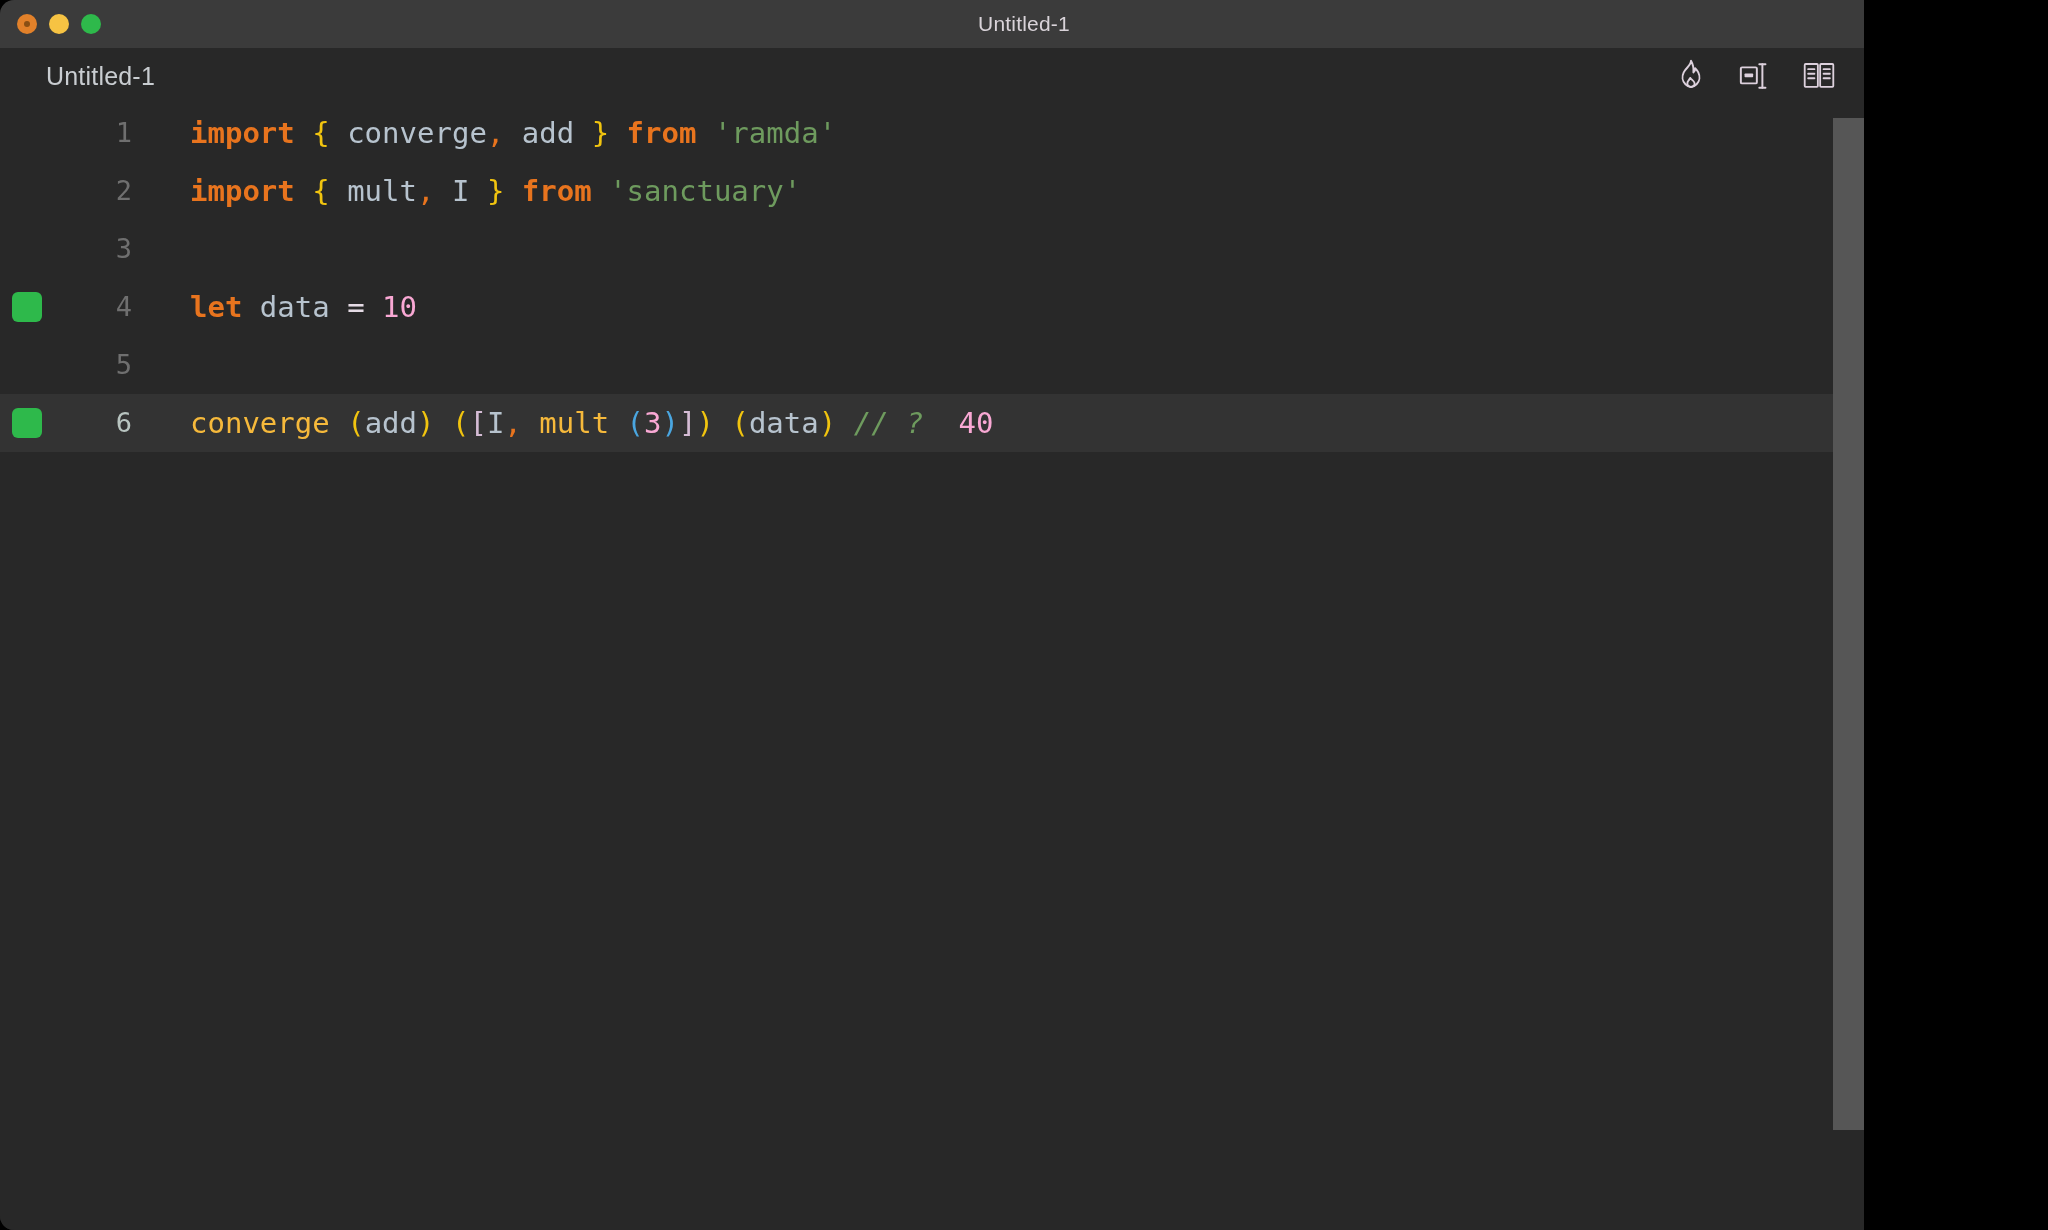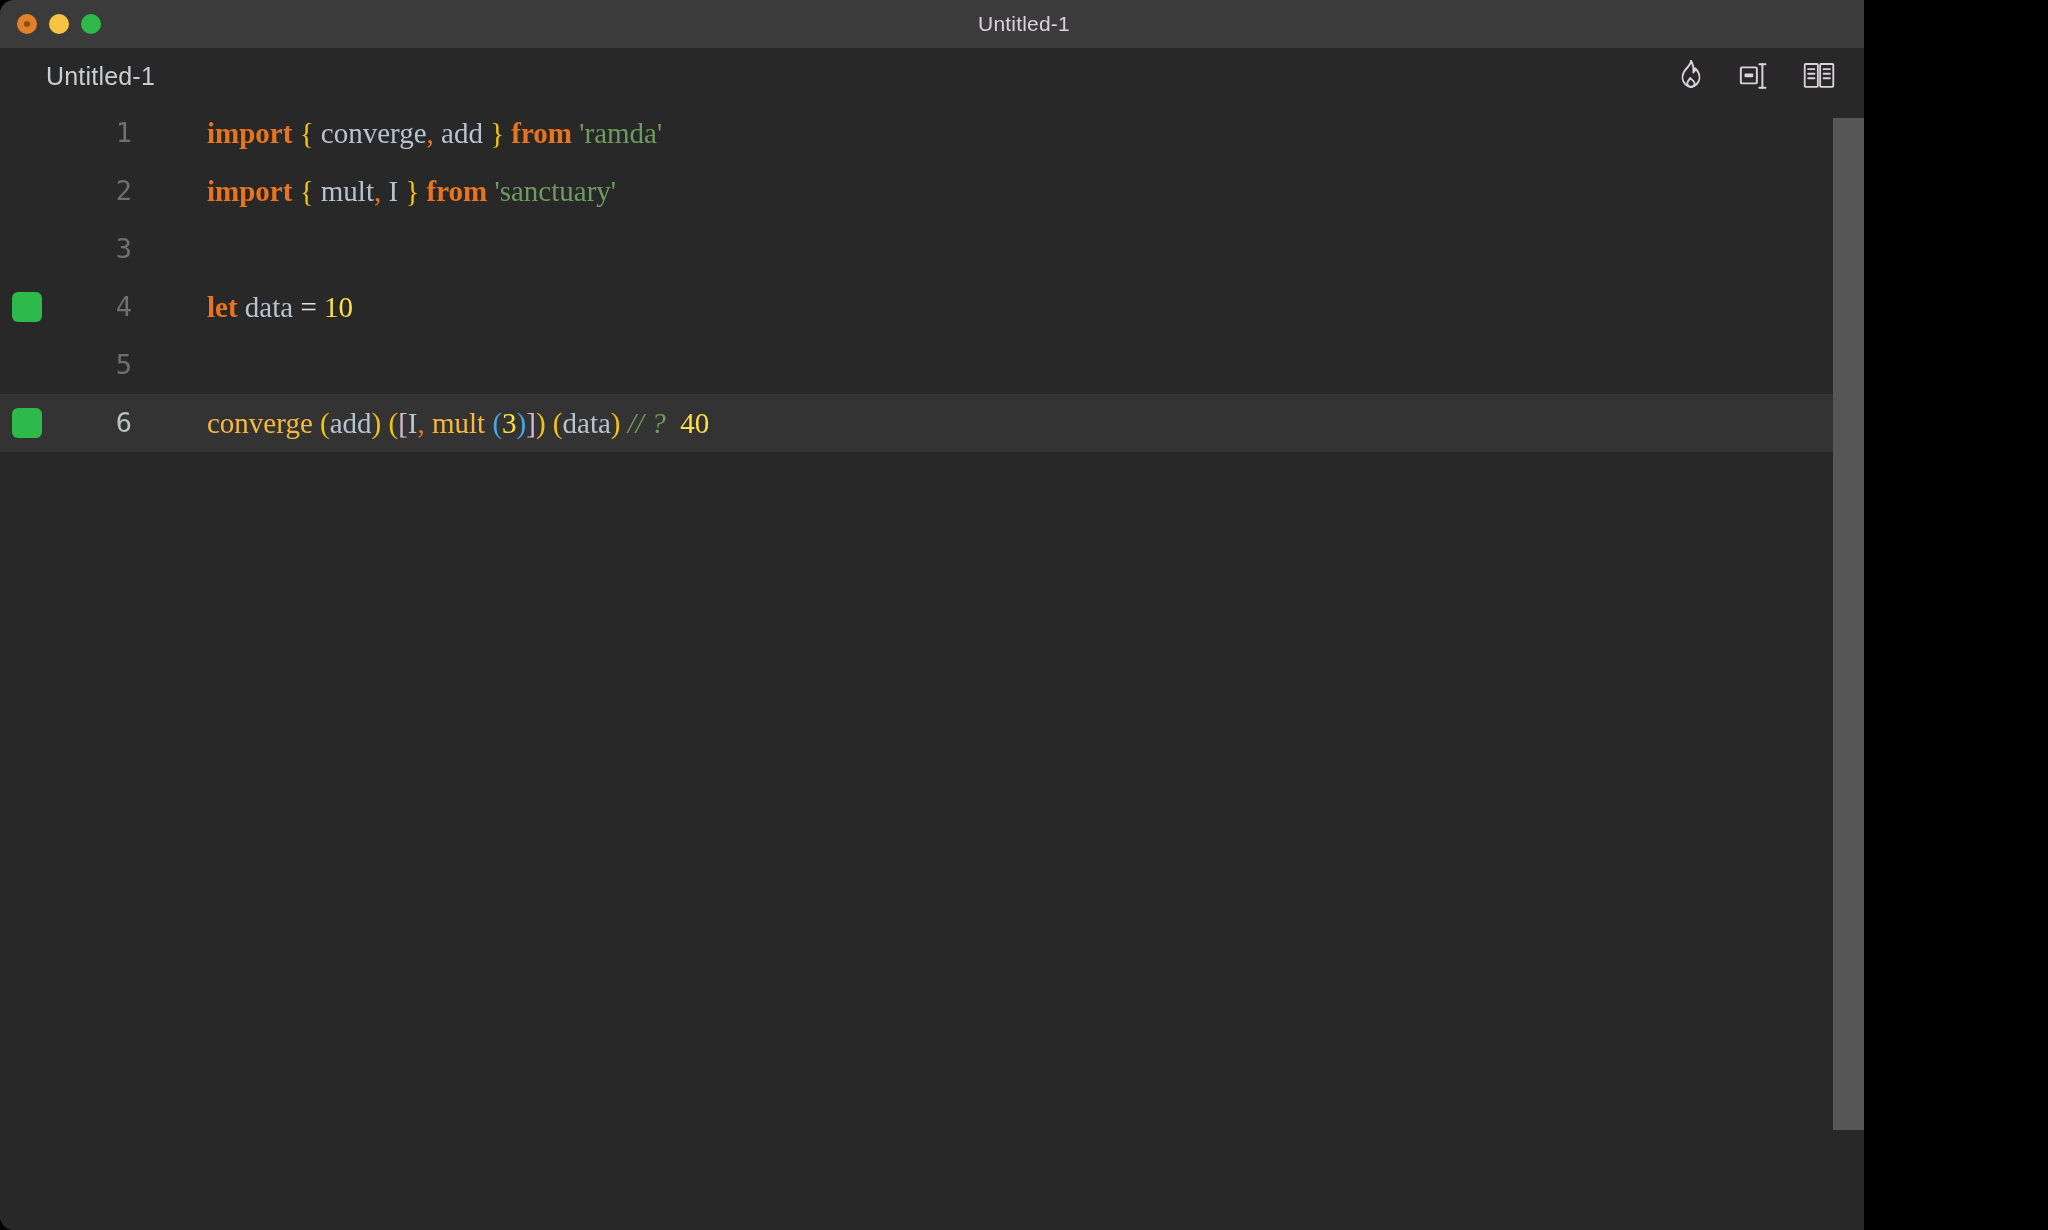--- a/index.html
+++ b/index.html
@@ -150,42 +150,41 @@
     top: 0;
     height: 58px;
     line-height: 58px;
     text-align: right;
     color: #6f6f6f;
     font-size: 27px;
   }
   .code-line.active .line-no { color: #b8c4c0; }
   .line-text {
     position: absolute;
-    left: 207px;
+    left: 190px;
     top: 0;
     height: 58px;
     line-height: 58px;
     white-space: pre;
     color: #c5ccd3;
-    font-family: Liberation Serif, serif;
   }
   .active-line-bg {
     position: absolute;
     left: 0;
     width: 2016px;
     height: 58px;
     background: #333333;
   }
 
   
   .t-kw      { color: #e8741e; font-weight: bold; }
   .t-brace   { color: #f1c40f; }
   .t-ident   { color: #b7c3ce; }
   .t-str     { color: #6e9b5e; }
-  .t-num     { color: #fde047; }
+  .t-num     { color: #f9a8d4; }
   .t-op      { color: #e5dbe5; }
   .t-fn      { color: #f6b93b; }
   .t-paren   { color: #f1c40f; }
   .t-bracket { color: #d5bcd5; }
   .t-comma   { color: #e8741e; }
   .t-comment { color: #6e9b5e; font-style: italic; }
   .t-paren-b { color: #4aa6e0; }
 
   
   #scrollbar-thumb {

